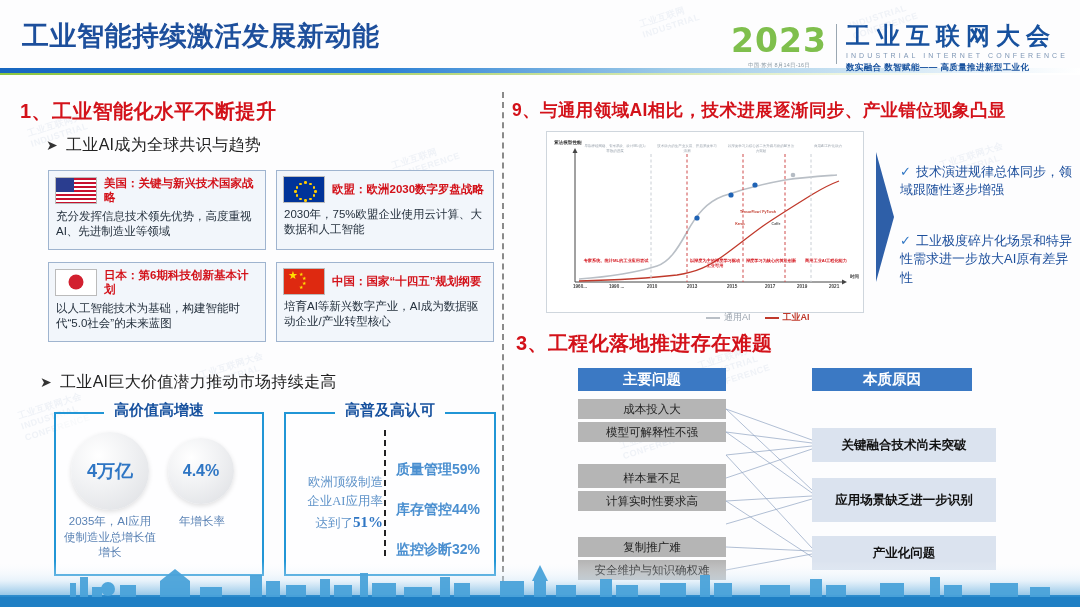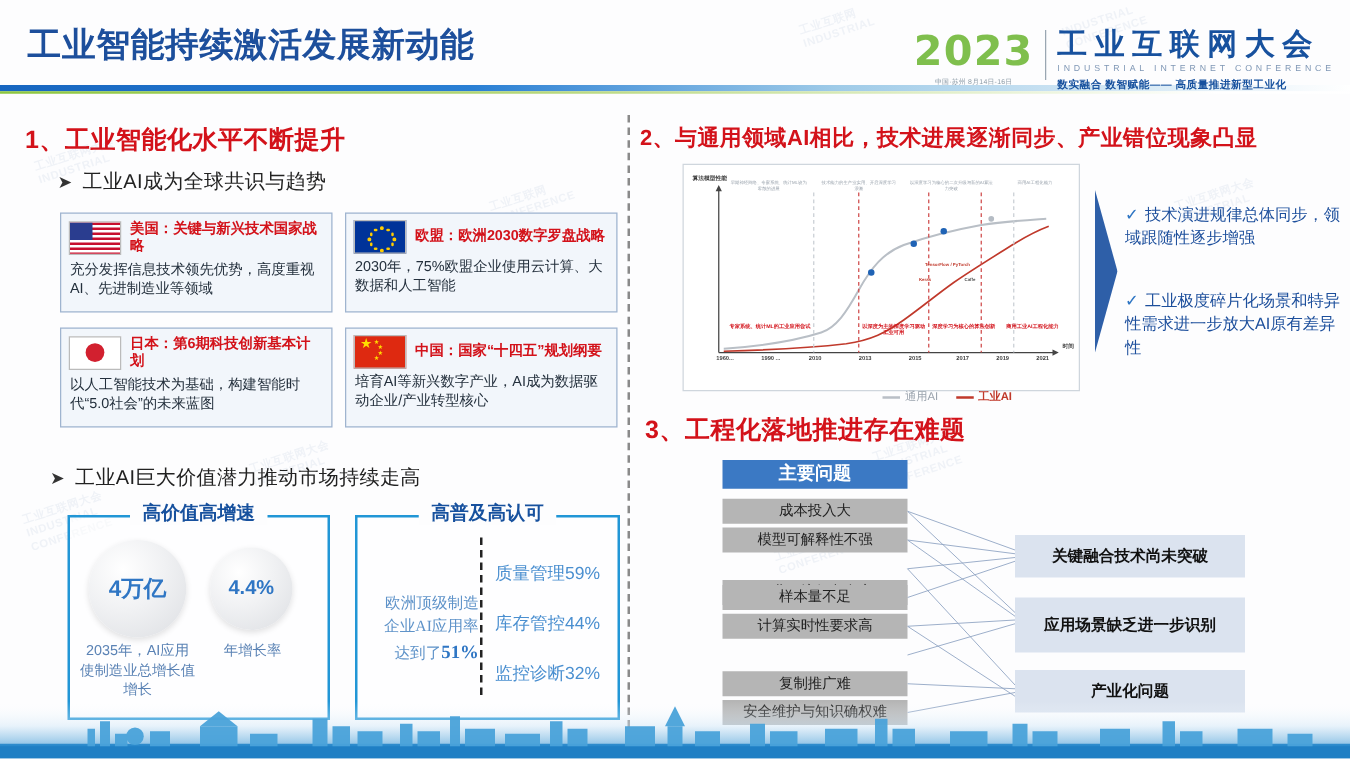--- a/index.html
+++ b/index.html
@@ -97,21 +97,21 @@
   }
   .bubble {
     position: absolute; border-radius: 50%;
     background: radial-gradient(circle at 35% 30%, #ffffff 0%, #f0f1f3 45%, #dcdee2 100%);
     box-shadow: 0 2px 5px rgba(0,0,0,.12);
     display: flex; align-items: center; justify-content: center;
     font-size: 18px; font-weight: bold; color: #2f76c4;
   }
   .bub-cap { position: absolute; text-align: center; font-size: 11.5px; color: #5b83b5; line-height: 1.35; }
 
-  .right-stat { position: absolute; font-size: 14px; font-weight: normal; color: #4a8fd0; white-space: nowrap; }
+  .right-stat { position: absolute; font-size: 14px; font-weight: bold; color: #4a8fd0; white-space: nowrap; margin-top: 11px; }
   .left-stat { position: absolute; font-size: 12.5px; color: #5f93c9; line-height: 1.5; text-align: right; width: 105px; }
   .left-stat b { font-size: 15px; color: #2f76c4; }
   #vdash { position: absolute; border-left: 2px dashed #222; }
 
   
   #chart-box {
     position: absolute; left: 546px; top: 131px; width: 318px; height: 182px;
     background: #ffffff; border: 1px solid #cfd6dd;
   }
   #chart-inner { position: absolute; inset: 0; }
@@ -290,21 +290,21 @@
       <div>欧洲顶级制造</div>
       <div>企业AI应用率</div>
       <div><span>达到了</span><b>51%</b></div>
     </div>
 
     <div class="right-stat" style="left:110px;top:36px;">质量管理59%</div>
     <div class="right-stat" style="left:110px;top:76px;">库存管控44%</div>
     <div class="right-stat" style="left:110px;top:116px;">监控诊断32%</div>
   </div>
 
-  <div class="sec-head" id="sec2-head">2、与通用领域AI相比，技术进展逐渐同步、产业错位现象凸显</div>
+  <div class="sec-head" id="sec2-head">9、与通用领域AI相比，技术进展逐渐同步、产业错位现象凸显</div>
 
   <div id="chart-box">
     <div id="chart-inner">
 
       <div class="ch-axis-label" style="left:7px;top:8px;width:30px;">算法模型性能</div>
 
       <svg width="318" height="182" style="position:absolute;left:0;top:0;">
 
         <line x1="28" y1="20" x2="28" y2="150" stroke="#444" stroke-width="1"></line>
         <polygon points="28,16 25.5,21 30.5,21" fill="#444"></polygon>
@@ -388,20 +388,21 @@
       <line x1="726" y1="501" x2="812" y2="496"></line>
       <line x1="726" y1="524" x2="812" y2="499"></line>
       <line x1="726" y1="455" x2="812" y2="548"></line>
       <line x1="726" y1="547" x2="812" y2="551"></line>
       <line x1="726" y1="570" x2="812" y2="554"></line>
       <line x1="726" y1="501" x2="812" y2="557"></line>
     </g>
   </svg>
 
   <div class="flow-head" style="left:578px;top:368px;width:148px;">主要问题</div>
+  <div class="flow-head" style="left:812px;top:368px;width:160px;">本质原因</div>
 
   <div class="prob" style="top:399px;">成本投入大</div>
   <div class="prob" style="top:422px;">模型可解释性不强</div>
   <div class="prob" style="top:419px;margin-top:45px;">工业环境复杂多变</div>
   <div class="prob" style="top:468px;">样本量不足</div>
   <div class="prob" style="top:491px;">计算实时性要求高</div>
   <div class="prob" style="top:537px;">复制推广难</div>
   <div class="prob" style="top:560px;">安全维护与知识确权难</div>
 
   <div class="cause" style="top:428px;height:34px;">关键融合技术尚未突破</div>

